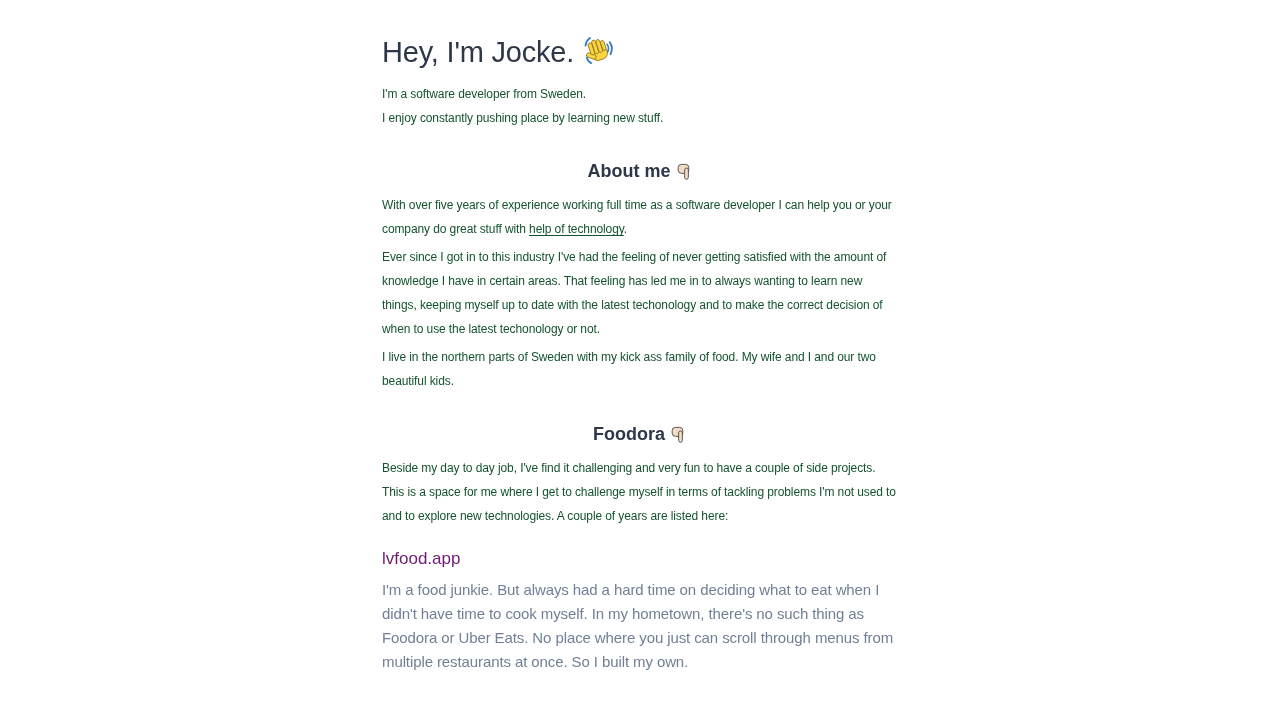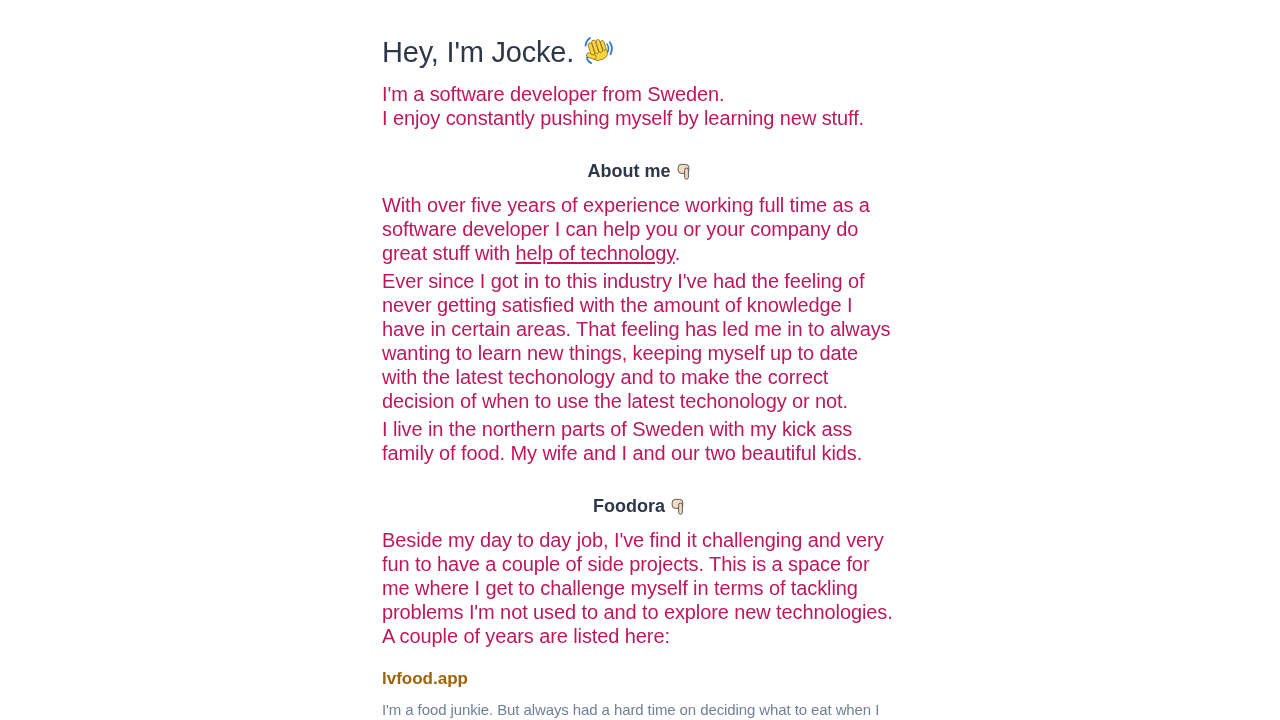--- a/index.html
+++ b/index.html
@@ -27,42 +27,42 @@
     font-weight: 400;
     color: #2d3748;
     margin: 0 0 13px 0;
     letter-spacing: -0.2px;
   }
   h1.page-title .emoji-wave {
     vertical-align: -5px;
     margin-left: 8px;
   }
   p {
-    font-size: 20px;
+    font-size: 12px;
     line-height: 24px;
     letter-spacing: -0.1px;
     margin: 0 0 4px 0;
-    color: #be185d;
+    color: #14532d;
   }
   .intro { margin: 0; }
   h2.section-heading {
     font-size: 18px;
     font-weight: 700;
     color: #2d3748;
     margin: 31px 0 11px 0;
     text-align: center;
   }
   h2.section-heading .emoji-point {
     vertical-align: -4px;
     margin-left: 5px;
   }
   h3.project-name {
     font-size: 17px;
-    font-weight: 700;
-    color: #a16207;
+    font-weight: 400;
+    color: #701a75;
     margin: 21px 0 9px 0;
   }
   .project-description {
     color: #718096;
     font-size: 15px;
     line-height: 24px;
     margin: 0;
   }
   a.text-link {
     color: inherit;
@@ -85,21 +85,21 @@
           <rect x="15.2" y="4" width="5" height="18" rx="2.5" fill="#fcd53f" stroke="#8a6d1f" stroke-width="1"></rect>
           <rect x="20.6" y="5" width="5" height="17" rx="2.5" fill="#fcd53f" stroke="#8a6d1f" stroke-width="1"></rect>
           <rect x="26" y="8" width="4.6" height="13" rx="2.3" fill="#fcd53f" stroke="#8a6d1f" stroke-width="1"></rect>
         </g>
         <path d="M9 2.5 C5.5 5 3.6 8.5 3.3 12.5" fill="none" stroke="#3679bd" stroke-width="2.4" stroke-linecap="round"></path>
         <path d="M34.5 8 C37.5 12 38 18 35.5 23.5" fill="none" stroke="#3679bd" stroke-width="2.4" stroke-linecap="round"></path>
         <path d="M31 10.5 C33 13.5 33.4 17.5 31.8 21" fill="none" stroke="#3679bd" stroke-width="2" stroke-linecap="round"></path>
         <path d="M5 27.5 C5.5 31 7.5 33.5 10.5 35" fill="none" stroke="#3679bd" stroke-width="2.2" stroke-linecap="round"></path>
       </svg></h1>
 
-    <p class="intro"><span>I'm a software developer from Sweden.</span><br><span>I enjoy constantly pushing myself by learning new stuff.</span></p>
+    <p class="intro"><span>I'm a software developer from Sweden.</span><br><span>I enjoy constantly pushing place by learning new stuff.</span></p>
 
     <section>
       <h2 class="section-heading"><span>About me</span><svg class="emoji-point" width="17" height="19" viewBox="0 0 22 24" aria-hidden="true">
           <rect x="2.8" y="2.8" width="13.8" height="11.6" rx="4.2" fill="#f3dcc3" stroke="#4d4d4d" stroke-width="1.2"></rect>
           <rect x="11.2" y="7.5" width="4.8" height="14.5" rx="2.4" fill="#f3dcc3" stroke="#4d4d4d" stroke-width="1.2"></rect>
         </svg></h2>
       <p><span>With over five years of experience working full time as a software developer I can help you or your company do great stuff with </span><a class="text-link" href="#">help of technology</a><span>.</span></p>
       <p>Ever since I got in to this industry I've had the feeling of never getting satisfied with the amount of knowledge I have in certain areas. That feeling has led me in to always wanting to learn new things, keeping myself up to date with the latest techonology and to make the correct decision of when to use the latest techonology or not.</p>
       <p>I live in the northern parts of Sweden with my kick ass family of food. My wife and I and our two beautiful kids.</p>
     </section>

